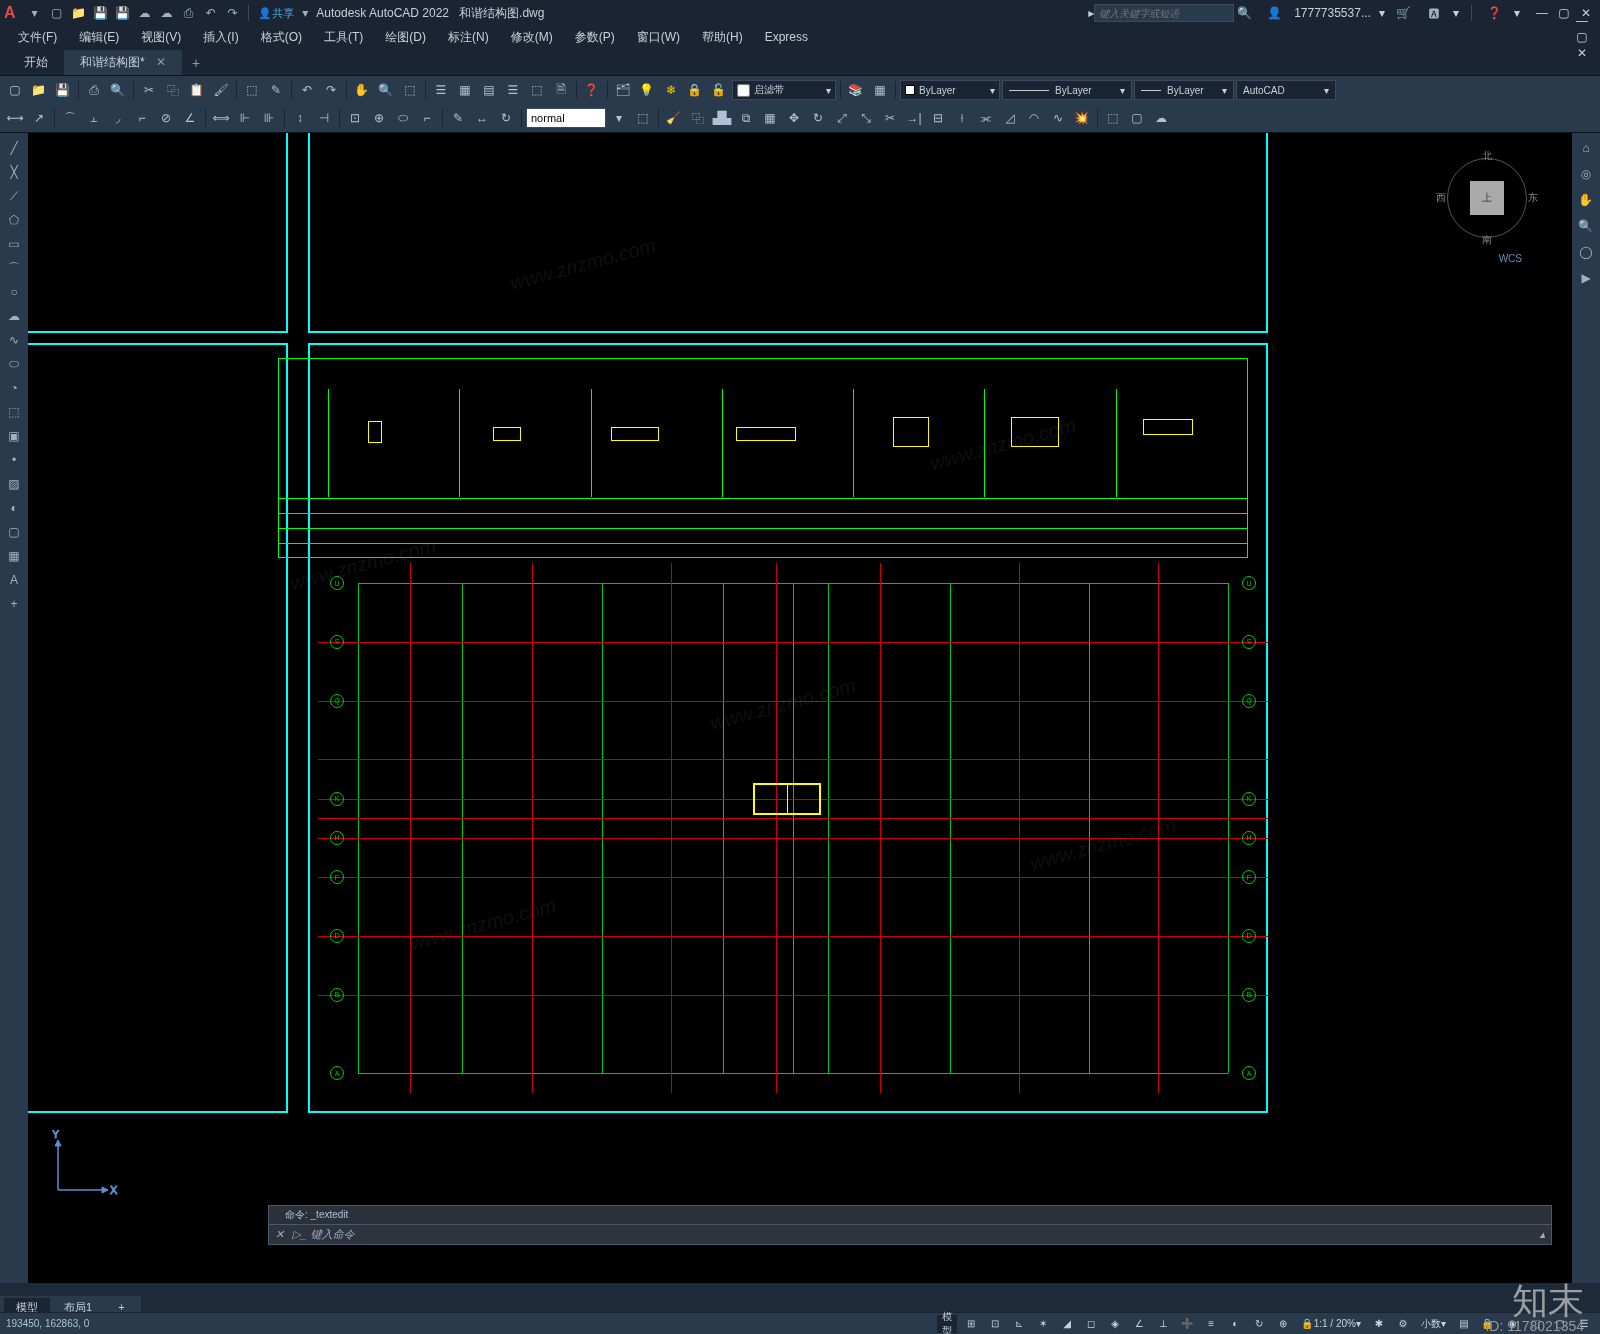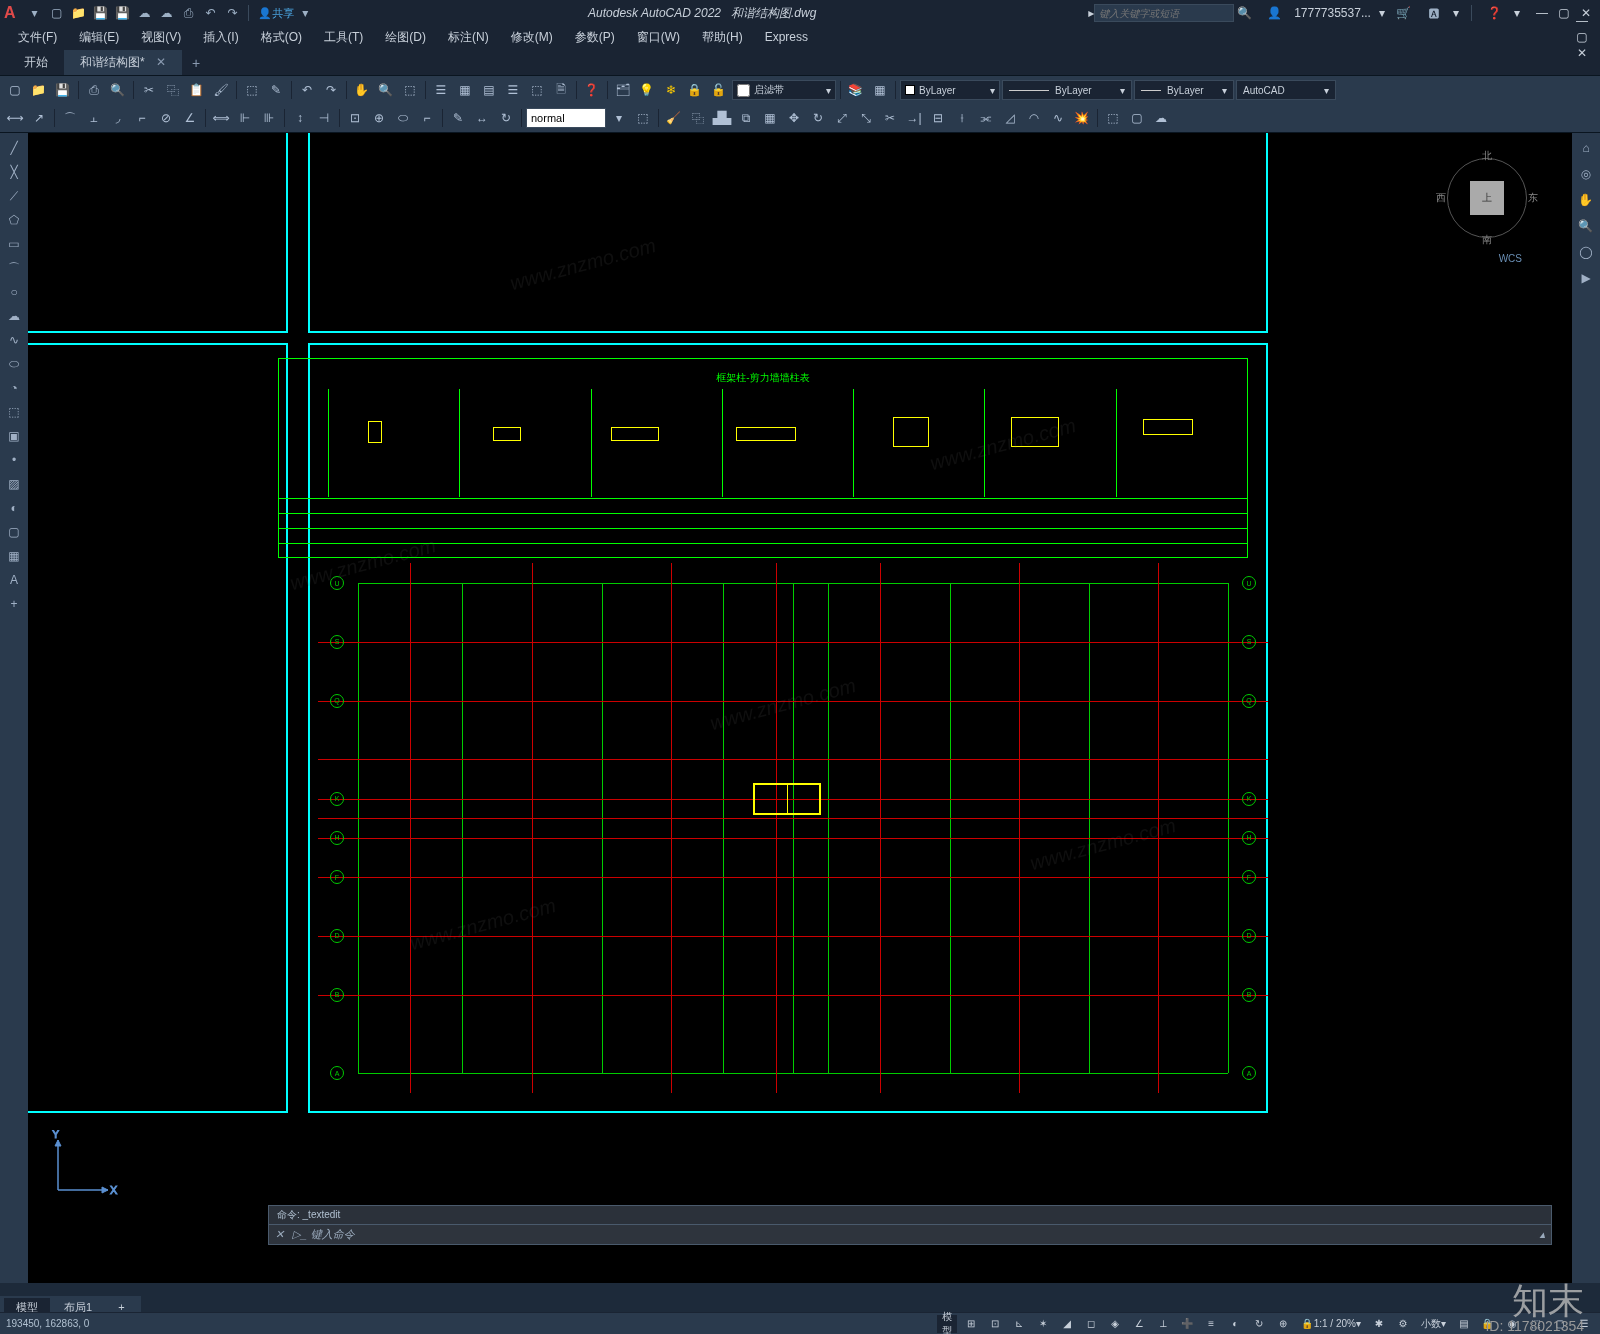--- a/index.html
+++ b/index.html
@@ -2,21 +2,21 @@
 <html><head>
 <meta charset="utf-8">
 <style>
 * { margin: 0; padding: 0; box-sizing: border-box; font-family: "Segoe UI", sans-serif; }
 body { background: #1d2a3a; color: #c8d0da; font-size: 12px; overflow: hidden; width: 1600px; height: 1334px; position: relative; }
 .titlebar { height: 26px; background: #1a2433; display: flex; align-items: center; padding: 0 4px; }
 .app-logo { color: #e04a4a; font-weight: bold; font-size: 16px; margin-right: 8px; }
 .tb-icon { width: 18px; height: 18px; margin: 0 2px; display: inline-flex; align-items: center; justify-content: center; color: #9db0c5; cursor: pointer; }
 .tb-sep { width: 1px; height: 16px; background: #3a4a5c; margin: 0 4px; }
 .share-btn { display: flex; align-items: center; color: #4aa3df; margin-left: 6px; font-size: 11px; }
-.title-center { flex: 1; text-align: center; font-size: 12px; color: #c8d0da; font-style: italic; }
+.title-center { flex: 1; text-align: left; font-size: 12px; color: #c8d0da; }
 .search-box { width: 140px; height: 18px; background: #2a3a4d; border: 1px solid #3a4a5c; color: #6a7a8c; font-style: italic; padding: 0 4px; font-size: 10px; }
 .user-area { display: flex; align-items: center; gap: 8px; margin-left: 8px; }
 .win-controls { display: flex; gap: 2px; margin-left: 12px; }
 .win-btn { width: 20px; height: 16px; display: flex; align-items: center; justify-content: center; cursor: pointer; }
 
 .menubar { height: 22px; background: #1a2433; display: flex; align-items: center; padding: 0 8px; gap: 2px; }
 .menu-item { padding: 2px 10px; font-size: 12px; cursor: pointer; }
 
 .tabbar { height: 28px; background: #1a2433; display: flex; align-items: flex-end; padding: 0 8px; border-bottom: 1px solid #0a1520; }
 .file-tab { padding: 4px 16px; background: #1a2433; font-size: 12px; cursor: pointer; }
@@ -45,21 +45,21 @@
 .viewcube { position: absolute; top: 20px; right: 40px; width: 90px; height: 90px; }
 .vc-circle { position: absolute; inset: 5px; border: 1px solid #555; border-radius: 50%; }
 .vc-face { position: absolute; top: 28px; left: 28px; width: 34px; height: 34px; background: #aaa; display: flex; align-items:center; justify-content:center; color:#333; font-size:10px; }
 .vc-label { position: absolute; font-size: 10px; color: #888; }
 .wcs { position: absolute; top: 120px; right: 50px; font-size: 10px; color: #6a8fb5; }
 
 .ucs-icon { position: absolute; bottom: 80px; left: 20px; }
 .ucs-icon svg { stroke: #5a8fd0; }
 
 .cmd-area { position: absolute; bottom: 38px; left: 240px; right: 20px; }
-.cmd-history { background: rgba(51,58,68,0.85); border: 1px solid #4a5a6c; padding: 2px 8px; font-size: 10px; color: #b0c0d0; line-height: 14px; font-family: monospace; }
+.cmd-history { background: rgba(51,58,68,0.85); border: 1px solid #4a5a6c; padding: 2px 16px; font-size: 10px; color: #b0c0d0; line-height: 14px; font-family: monospace; }
 .cmd-line { background: rgba(51,58,68,0.9); border: 1px solid #4a5a6c; border-top: none; padding: 2px 6px; display: flex; align-items: center; gap: 4px; font-size: 11px; color: #9aaabc; font-style: italic; }
 .cmd-x { margin-right: 4px; cursor: pointer; }
 
 .model-tabs { position: absolute; bottom: 16px; left: 0; height: 22px; display: flex; align-items: center; background: #2a3a4d; padding: 0 4px; gap: 2px; }
 .model-tab { padding: 2px 12px; font-size: 11px; cursor: pointer; }
 .model-tab.active { background: #1a2433; }
 
 .statusbar { position: absolute; bottom: 0; left: 0; right: 0; height: 22px; background: #2a3a4d; display: flex; align-items: center; padding: 0 6px; gap: 6px; font-size: 10px; border-top: 1px solid #1a2433; }
 .sb-coords { color: #b0c0d0; }
 .sb-right { margin-left: auto; display: flex; align-items: center; gap: 4px; }
@@ -314,21 +314,20 @@
 
   <div class="canvas-wrap">
     <div class="viewport">
 
       <div class="dwg-frame" style="top:-60px;left:-20px;width:280px;height:260px"></div>
       <div class="dwg-frame" style="top:-60px;left:280px;width:960px;height:260px"></div>
       <div class="dwg-frame" style="top:210px;left:-20px;width:280px;height:770px"></div>
       <div class="dwg-frame" style="top:210px;left:280px;width:960px;height:770px"></div>
 
       <div class="dwg-title-schedule">
-        <div class="sched-title">框架柱-剪力墙墙柱表</div>
         <div style="position:absolute;top:30px;left:0;right:0;bottom:60px;display:flex">
           <div style="flex:0 0 50px;border-right:1px solid #0f0"></div>
           <div style="flex:1;border-right:1px solid #0f0;position:relative">
               <div class="column-detail" style="top:32px;left:30%;width:14px;height:22px"></div>
             </div>
           <div style="flex:1;border-right:1px solid #0f0;position:relative">
               <div class="column-detail" style="top:38px;left:25%;width:28px;height:14px"></div>
             </div>
           <div style="flex:1;border-right:1px solid #0f0;position:relative">
               <div class="column-detail" style="top:38px;left:15%;width:48px;height:14px"></div>

